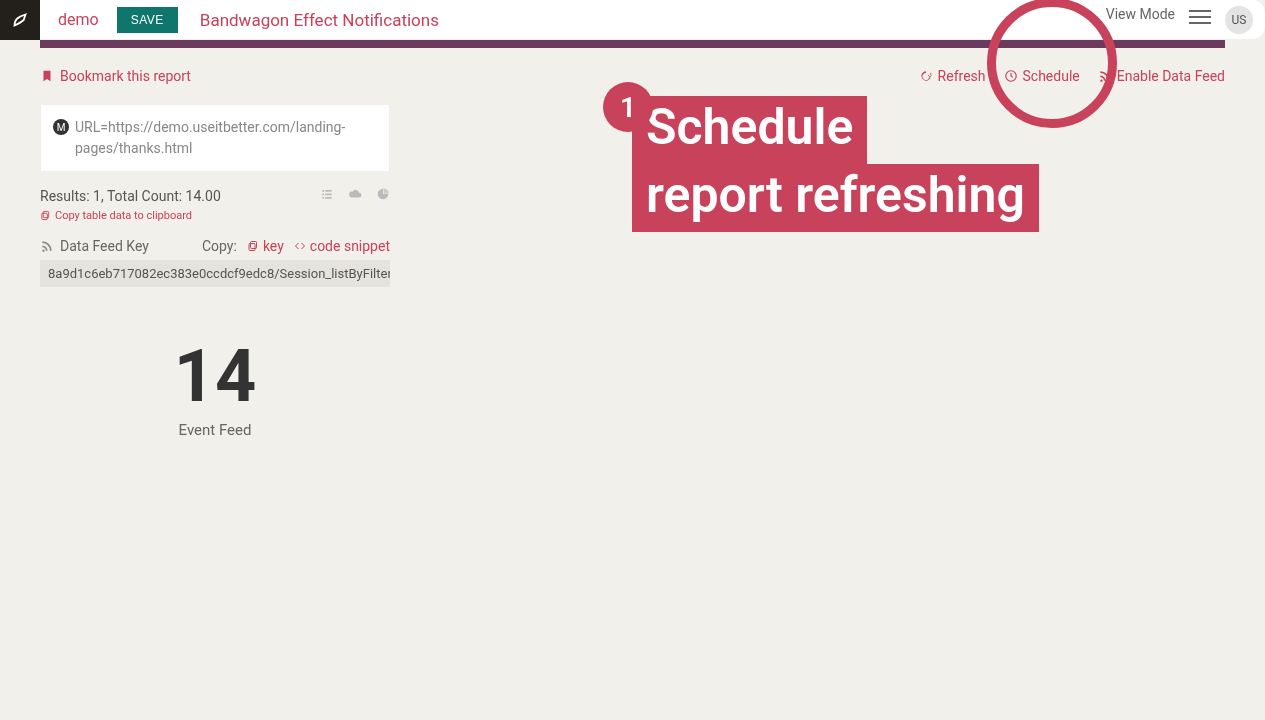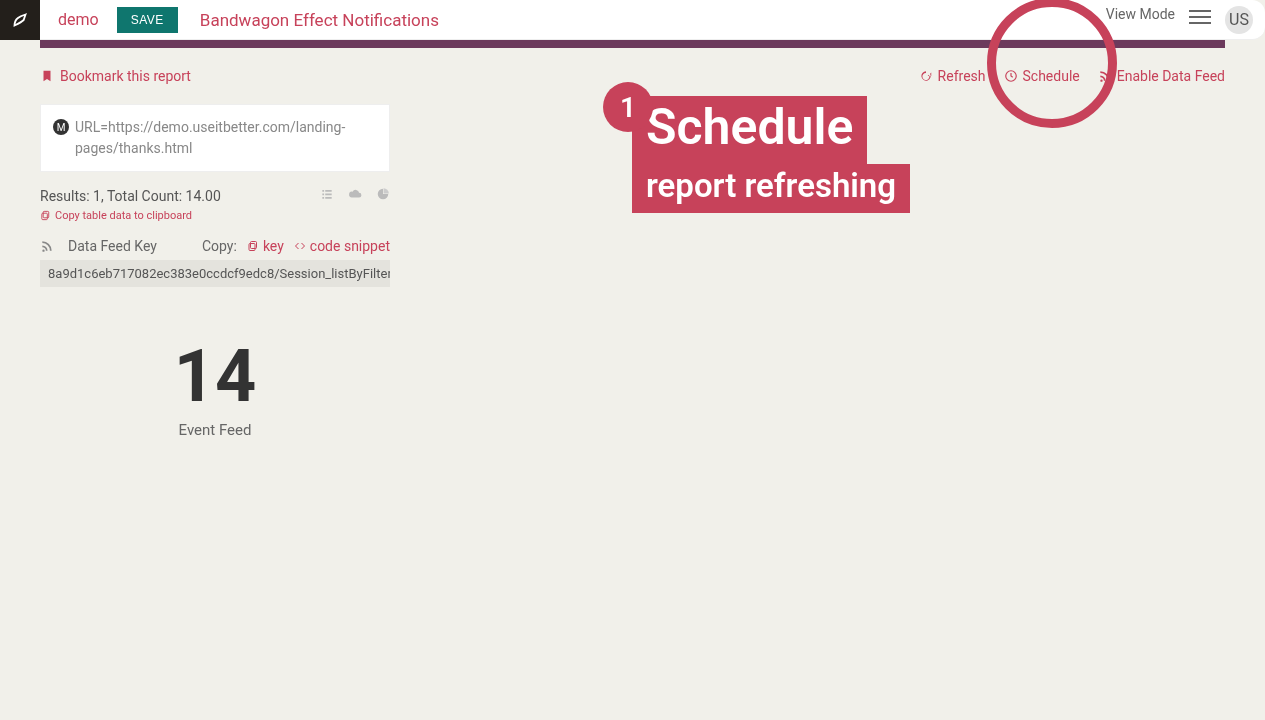--- a/index.html
+++ b/index.html
@@ -7,21 +7,21 @@
   .topbar { display: flex; align-items: center; height: 40px; background: #fff; border-bottom: 1px solid #eee; border-radius: 13px; }
   .logo { width: 40px; height: 40px; background: #231f1b; display: flex; align-items: center; justify-content: center; }
   .logo svg { width: 22px; height: 22px; }
   .project { color: #c7425a; font-size: 16px; padding: 0 18px; cursor: pointer; }
   .save-btn { background: #0f766e; color: #fff; border: none; padding: 6px 14px; font-size: 12px; letter-spacing: .5px; cursor: pointer; }
   .title { color: #c7425a; font-size: 17px; margin-left: 22px; }
   .topbar-right { margin-left: auto; display: flex; gap: 14px; padding-right: 12px; }
   .mode { color: #666; font-size: 14px; }
   .hamburger { width: 22px; height: 22px; display: flex; flex-direction: column; justify-content: center; gap: 4px; cursor: pointer; }
   .hamburger span { height: 2px; background: #666; }
-  .avatar { width: 28px; height: 28px; border-radius: 50%; background: #e4e4e4; display: flex; align-items: center; justify-content: center; font-size: 16px; color: #555; cursor: pointer; }
+  .avatar { width: 28px; height: 28px; border-radius: 50%; background: #e4e4e4; display: flex; align-items: center; justify-content: center; font-size: 12px; color: #555; cursor: pointer; }
   .purple-bar { height: 8px; background: #6c3a5c; margin: 0 40px; }
   .content { position: relative; padding: 0 40px; height: calc(720px - 48px); }
   .actions-row { display: flex; align-items: center; height: 56px; font-size: 14px; }
   .bookmark { color: #c7425a; display: flex; align-items: center; gap: 6px; cursor: pointer; }
   .actions-right { margin-left: auto; display: flex; gap: 18px; }
   .action-link { color: #c7425a; display: flex; align-items: center; gap: 5px; cursor: pointer; white-space: nowrap; }
   .page-heading { font-size: 26px; font-weight: 400; color: #333; margin-top: 26px; margin-bottom: 30px; }
   .panel { width: 350px; }
   .url-box { background: #fff; border: 1px solid #eee; padding: 12px 12px; color: #888; font-size: 14px; display: flex; align-items: flex-start; gap: 6px; line-height: 1.5; }
   .m-badge { width: 16px; height: 16px; border-radius: 50%; background: #333; color: #fff; font-size: 10px; display: inline-flex; align-items: center; justify-content: center; flex-shrink: 0; margin-top: 2px; }
@@ -32,21 +32,21 @@
   .copy-clip { color: #c7425a; font-size: 11px; margin-top: 4px; display: flex; align-items: center; gap: 4px; cursor: pointer; }
   .feed-row { display: flex; align-items: center; margin-top: 16px; font-size: 14px; color: #666; }
   .feed-row .right { margin-left: auto; display: flex; gap: 10px; align-items: center; }
   .feed-row .copy-link { color: #c7425a; cursor: pointer; display: inline-flex; align-items: center; gap: 4px; }
   .key-box { background: #e4e3dd; padding: 6px 8px; font-size: 13px; color: #555; margin-top: 6px; white-space: nowrap; overflow: hidden; }
   .big-number { font-size: 72px; font-weight: 700; color: #333; text-align: center; margin-top: 47px; }
   .big-label { text-align: center; color: #666; font-size: 15px; margin-top: 2px; }
   .callout { position: absolute; left: 600px; top: 34px; pointer-events: none; }
   .callout-badge { position: absolute; left: 3px; top: 0; width: 50px; height: 50px; border-radius: 50%; background: #c7425a; color: #fff; display: flex; align-items: center; justify-content: center; font-size: 28px; font-weight: 600; z-index: 3; }
   .callout-line1 { position: absolute; left: 32px; top: 14px; background: #c7425a; color: #fff; font-size: 50px; font-weight: 600; padding: 2px 14px 8px 14px; white-space: nowrap; }
-  .callout-line2 { position: absolute; left: 32px; top: 82px; background: #c7425a; color: #fff; font-size: 33px; font-weight: 600; padding: 2px 14px 8px 14px; white-space: nowrap; }
+  .callout-line2 { position: absolute; left: 32px; top: 82px; background: #c7425a; color: #fff; font-size: 50px; font-weight: 600; padding: 2px 14px 8px 14px; white-space: nowrap; }
   .circle-annot { position: absolute; left: 987px; top: -50px; width: 130px; height: 130px; border: 9px solid #c7425a; border-radius: 50%; pointer-events: none; }
   svg.icon { width: 14px; height: 14px; }
 </style>
 </head>
 <body>
 
 <div class="topbar">
   <div class="logo">
     <svg viewBox="0 0 24 24">
         <path d="M6 18 C6 10 12 8 18 6 L16 12 C14 14 10 16 6 18 Z" fill="none" stroke="#fff" stroke-width="2"></path>
@@ -131,21 +131,21 @@
 
     <div class="copy-clip">
       <svg class="icon" style="width:11px;height:11px" viewBox="0 0 24 24">
           <rect x="7" y="3" width="12" height="14" rx="2" fill="none" stroke="#c7425a" stroke-width="2"></rect>
           <rect x="4" y="7" width="12" height="14" rx="2" fill="none" stroke="#c7425a" stroke-width="2"></rect>
         </svg>
       <span>Copy table data to clipboard</span>
     </div>
 
     <div class="feed-row">
-      <div style="display:flex;align-items:center;gap:14px">
+      <div style="display:flex;align-items:center;gap:6px">
         <svg class="icon" viewBox="0 0 24 24">
             <path d="M4 4a16 16 0 0 1 16 16h-3A13 13 0 0 0 4 7zM4 11a9 9 0 0 1 9 9h-3a6 6 0 0 0-6-6zM6 18a2 2 0 1 1 0 4 2 2 0 0 1 0-4z" fill="#888"></path>
           </svg>
         <span>Data Feed Key</span>
       </div>
       <div class="right">
         <span>Copy:</span>
         <span class="copy-link">
           <svg class="icon" style="width:12px;height:12px" viewBox="0 0 24 24">
               <rect x="7" y="3" width="12" height="14" rx="2" fill="none" stroke="#c7425a" stroke-width="2"></rect>

